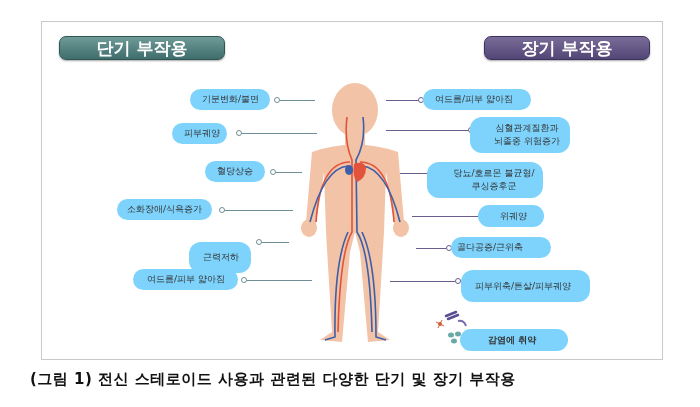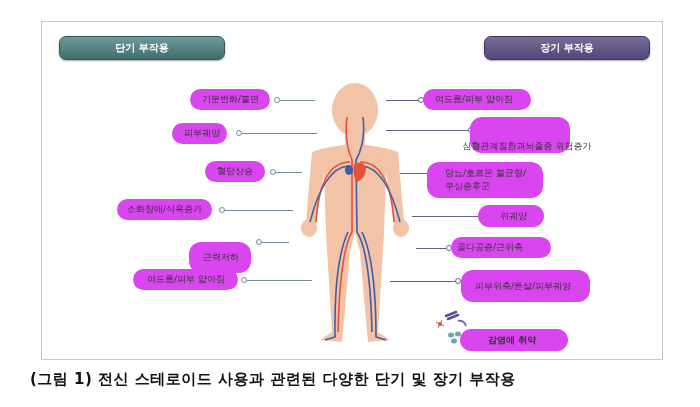--- a/index.html
+++ b/index.html
@@ -1,21 +1,21 @@
 <!DOCTYPE html>
 <html><head>
 <meta charset="utf-8">
 <style>
   html,body{margin:0;padding:0;background:#fff;}
   body{width:700px;height:407px;position:relative;overflow:hidden;font-family:"DejaVu Sans",sans-serif;}
   .frame{position:absolute;left:41px;top:21px;width:622px;height:339px;border:1px solid #c9c9c9;background:#fff;box-sizing:border-box;}
-  .hdr{position:absolute;height:22px;border-radius:7px;color:#fff;font-size:10px;font-weight:bold;display:flex;align-items:center;justify-content:center;box-shadow:0 1px 2px rgba(0,0,0,.35);}
+  .hdr{position:absolute;height:22px;border-radius:7px;color:#fff;font-size:17px;font-weight:bold;display:flex;align-items:center;justify-content:center;box-shadow:0 1px 2px rgba(0,0,0,.35);}
   .hdr.short{left:59px;top:36px;width:164px;background:linear-gradient(#6f9a98,#3f6e6c);border:1px solid #2f5654;}
   .hdr.long{left:484px;top:36px;width:164px;background:linear-gradient(#7a6c98,#524676);border:1px solid #3d3360;}
-  .pill{position:absolute;background:#d946ef;border-radius:12px;font-size:9px;color:#333;display:flex;align-items:center;box-sizing:border-box;line-height:13px;white-space:nowrap;}
+  .pill{position:absolute;background:#7dd3fc;border-radius:12px;font-size:9px;color:#333;display:flex;align-items:center;box-sizing:border-box;line-height:13px;white-space:nowrap;}
   .line{position:absolute;height:1px;}
   .line.s{background:#6e8f95;}
   .line.l{background:#6a5d8c;}
   .dot{position:absolute;width:6px;height:6px;border-radius:50%;background:#fff;box-sizing:border-box;}
   .dot.s{border:1px solid #6e8f95;}
   .dot.l{border:1px solid #6a5d8c;}
   .caption{position:absolute;left:30px;top:370px;font-size:15px;font-weight:bold;color:#111;white-space:nowrap;letter-spacing:0.5px;}
   svg{position:absolute;}
 </style>
 </head>
@@ -85,28 +85,28 @@
 <div class="line s" style="left:247px;top:280px;width:65px;"></div>
 
 <div class="line l" style="left:386px;top:100px;width:32px;"></div>
 <div class="dot l" style="left:418px;top:97px;"></div>
 <div class="pill" style="left:423px;top:89px;width:108px;height:21px;padding-left:12px;">
     <span>여드름/피부 얇아짐</span>
   </div>
 
 <div class="line l" style="left:386px;top:130px;width:82px;"></div>
 <div class="dot l" style="left:468px;top:127px;"></div>
-<div class="pill" style="left:470px;top:117px;width:100px;height:36px;padding-left:14px;flex-direction:row;align-items:flex-end;justify-content:center;">
+<div class="pill" style="left:470px;top:117px;width:100px;height:36px;padding-left:14px;flex-direction:column;align-items:center;justify-content:center;">
   <span>심혈관계질환과</span>
   <span>뇌졸중 위험증가</span>
 </div>
 
 <div class="line l" style="left:400px;top:173px;width:28px;"></div>
 <div class="dot l" style="left:428px;top:170px;"></div>
-<div class="pill" style="left:427px;top:162px;width:116px;height:36px;padding-left:18px;flex-direction:column;align-items:flex-start;justify-content:center;">
+<div class="pill" style="left:427px;top:162px;width:116px;height:36px;padding-left:18px;flex-direction:column;align-items:center;justify-content:center;">
   <span>당뇨/호르몬 불균형/</span>
   <span>쿠싱증후군</span>
 </div>
 
 <div class="line l" style="left:412px;top:216px;width:68px;"></div>
 <div class="dot l" style="left:480px;top:213px;"></div>
 <div class="pill" style="left:478px;top:205px;width:66px;height:22px;padding-left:22px;">
     <span>위궤양</span>
   </div>
 

